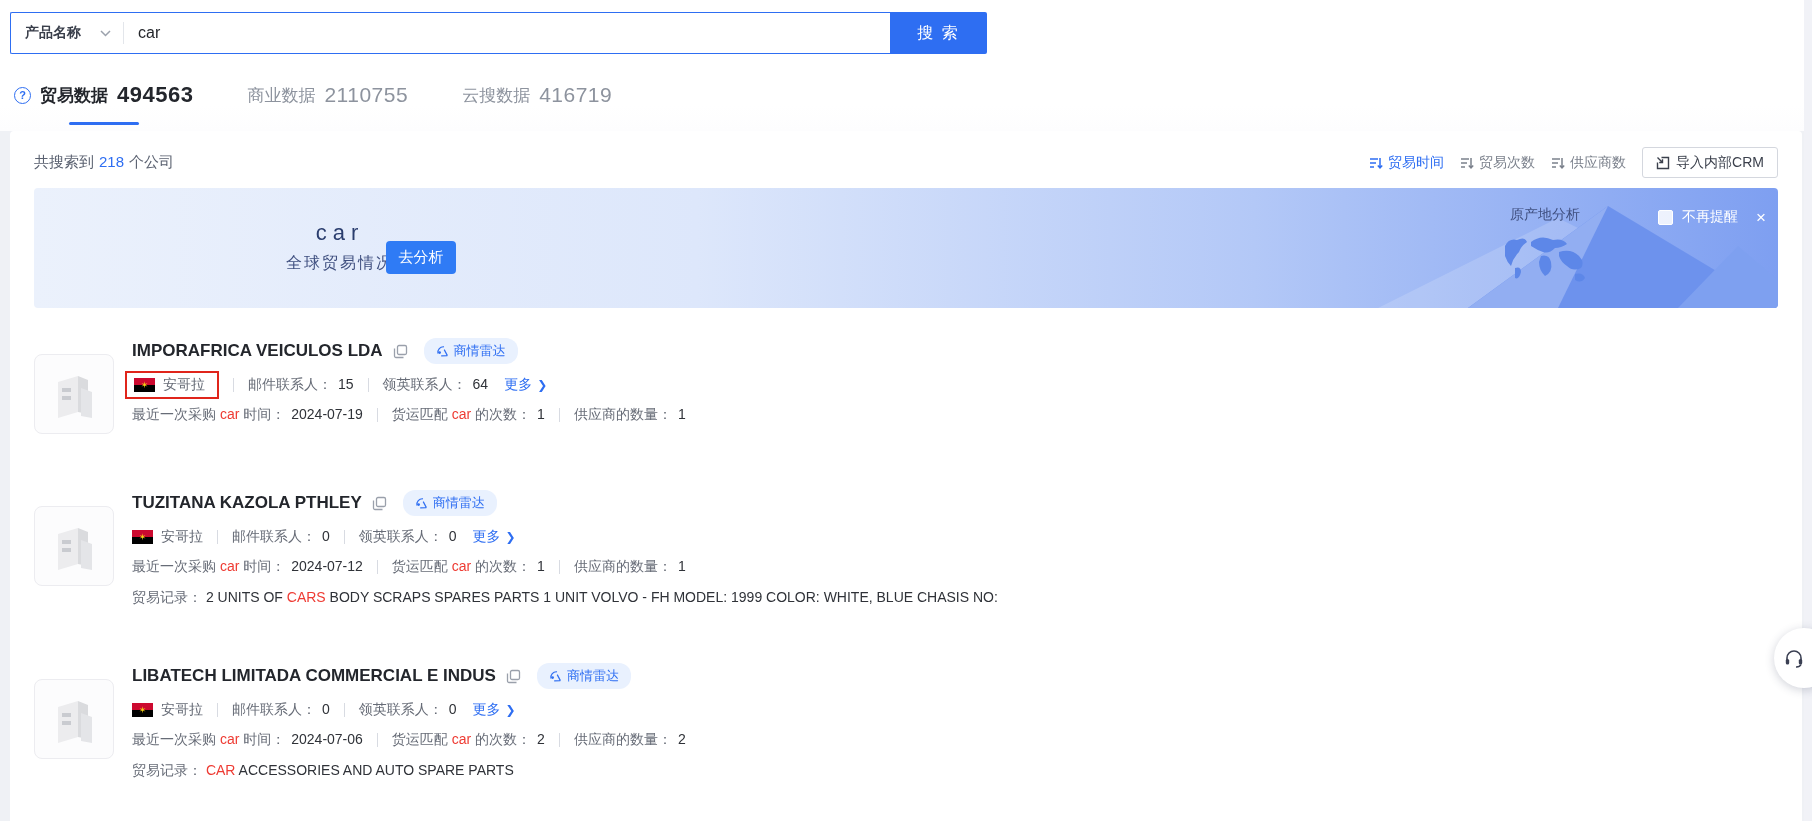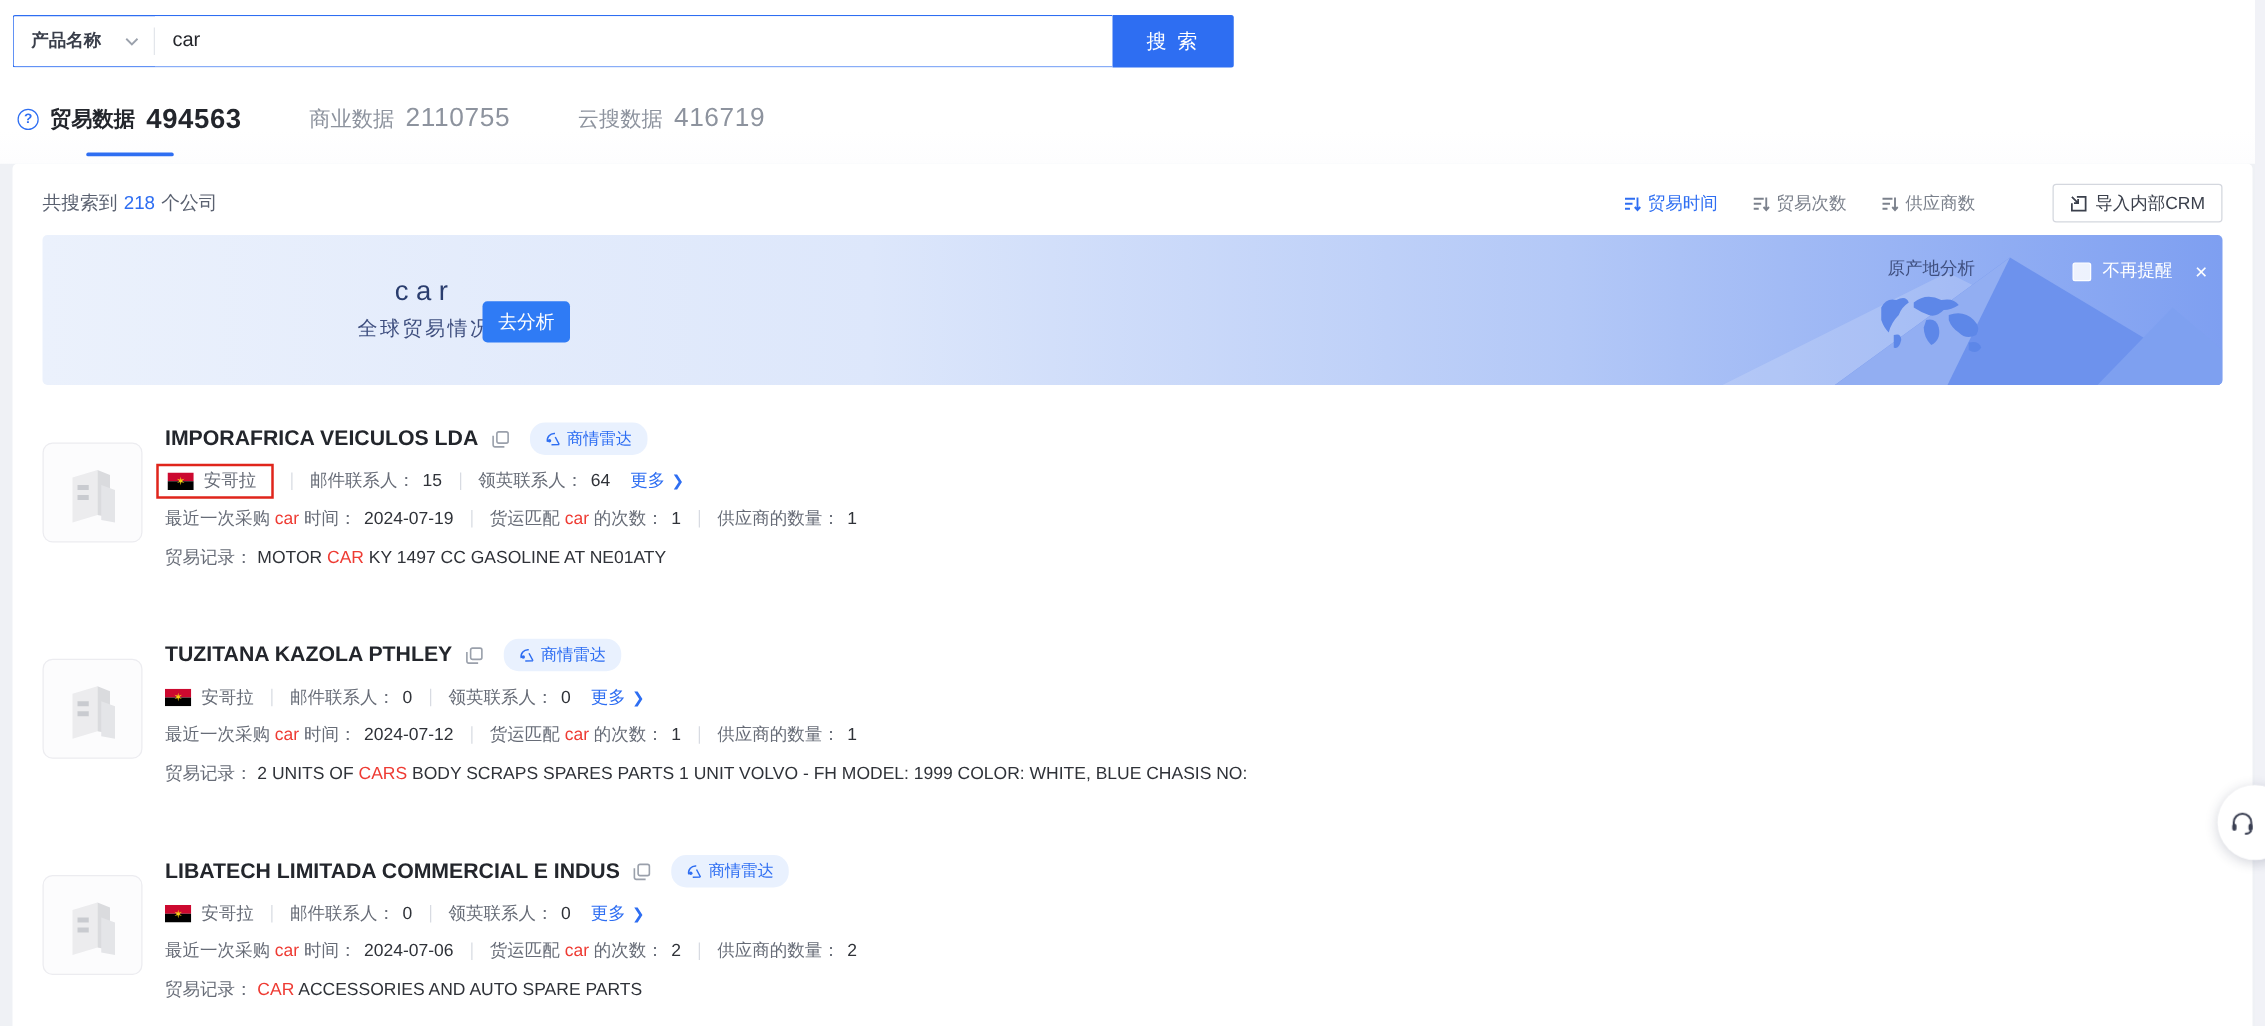--- a/index.html
+++ b/index.html
@@ -32,26 +32,26 @@
     font-size:11px; display:flex; align-items:center; justify-content:center; font-weight:bold; }
 
   
   .main { position:absolute; top:131px; left:0; right:0; bottom:0; background:#eff1f5; }
   .panel { position:absolute; left:10px; right:10px; top:0; height:900px; background:#fff;
     border-radius:4px 4px 0 0; }
 
   .results-bar { display:flex; justify-content:space-between; align-items:center; padding:16px 24px 0 24px; }
   .res-left { font-size:15px; color:#5a6170; }
   .res-left .cnt { color:#2e6ef2; margin:0 5px; }
-  .res-right { display:flex; align-items:center; gap:28px; }
+  .res-right { display:flex; align-items:center; gap:16px; }
   .sortitem { display:flex; align-items:center; gap:5px; font-size:14px; cursor:pointer; }
   .sortitem.active { color:#2e6ef2; }
   .sortitem.idle { color:#7b818c; }
   .crmbtn { display:flex; align-items:center; gap:6px; height:31px; padding:0 13px; background:#fff;
-    border:1px solid #d4d7de; border-radius:3px; font-size:14px; color:#3b404c; cursor:pointer;margin-left:34px; }
+    border:1px solid #d4d7de; border-radius:3px; font-size:14px; color:#3b404c; cursor:pointer; }
 
   
   .banner { position:relative; margin:10px 24px 0 24px; height:120px; border-radius:4px; overflow:hidden;
     background:linear-gradient(90deg,#ebf1fc 0%,#dde7fb 38%,#b3c8f7 70%,#7e9ff1 100%); }
   .kwblock { position:absolute; left:248px; top:32px; width:116px; text-align:center; }
   .kw { font-size:22px; letter-spacing:6px; color:#2a3d6e; font-weight:500; }
   .kwsub { margin-top:7px; font-size:16px; color:#3f4f7f; letter-spacing:2px; }
   .gobtn { position:absolute; left:352px; top:53px; width:70px; height:33px; background:#2f7bf5; color:#fff;
     border:none; border-radius:4px; font-size:15px; cursor:pointer; }
   .bcol { position:absolute; text-align:center; }
@@ -260,24 +260,20 @@
                 <span class="chev">❯</span>
               </span>
         </div>
         <div class="meta-row">
           <span><span>最近一次采购</span>&nbsp;<span class="red">car</span>&nbsp;<span>时间：</span><span class="num">2024-07-19</span></span>
           <span class="vdiv"></span>
           <span><span>货运匹配</span>&nbsp;<span class="red">car</span>&nbsp;<span>的次数：</span><span class="num">1</span></span>
           <span class="vdiv"></span>
           <span><span>供应商的数量：</span><span class="num">1</span></span>
         </div>
-        <div class="record-row">
-          <span>贸易记录：</span>
-          <span class="rec"><span>MOTOR</span> <span class="red">CAR</span> <span>KY 1497 CC GASOLINE AT NE01ATY</span></span>
-        </div>
       </div>
     </div>
 
     <div class="card">
       <div class="thumb">
         <svg width="52" height="52" viewBox="0 0 52 52">
           <polygon points="10,14 30,8 30,44 10,50" fill="#ececee"></polygon>
           <polygon points="30,8 40,12 40,46 30,44" fill="#dadbde"></polygon>
           <polygon points="33,20 44,24 44,50 33,48" fill="#e4e5e8"></polygon>
           <rect x="14" y="20" width="9" height="4" fill="#c9cbd0"></rect>

